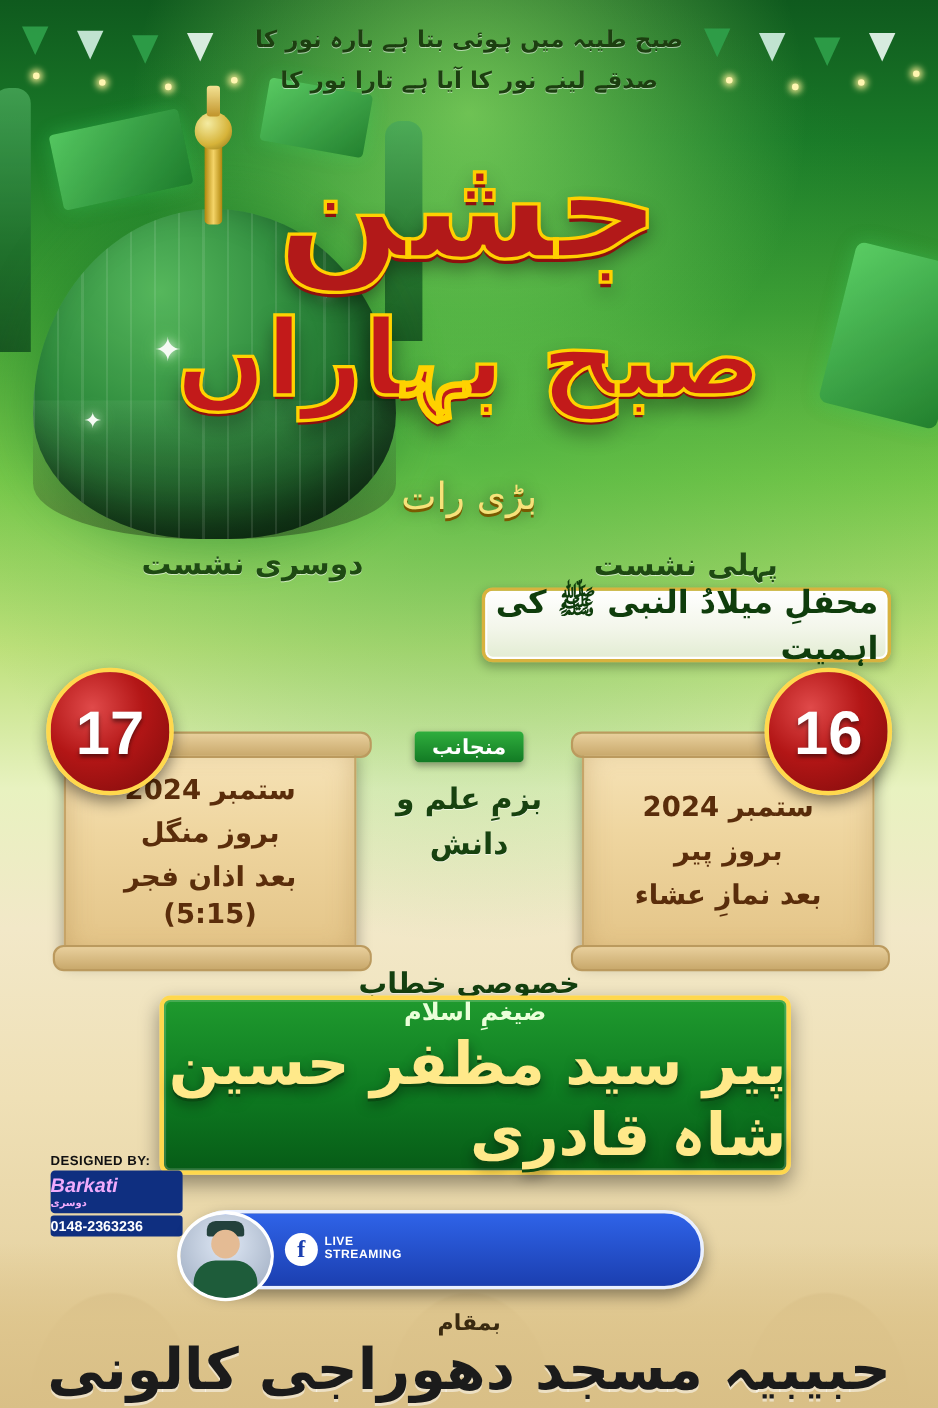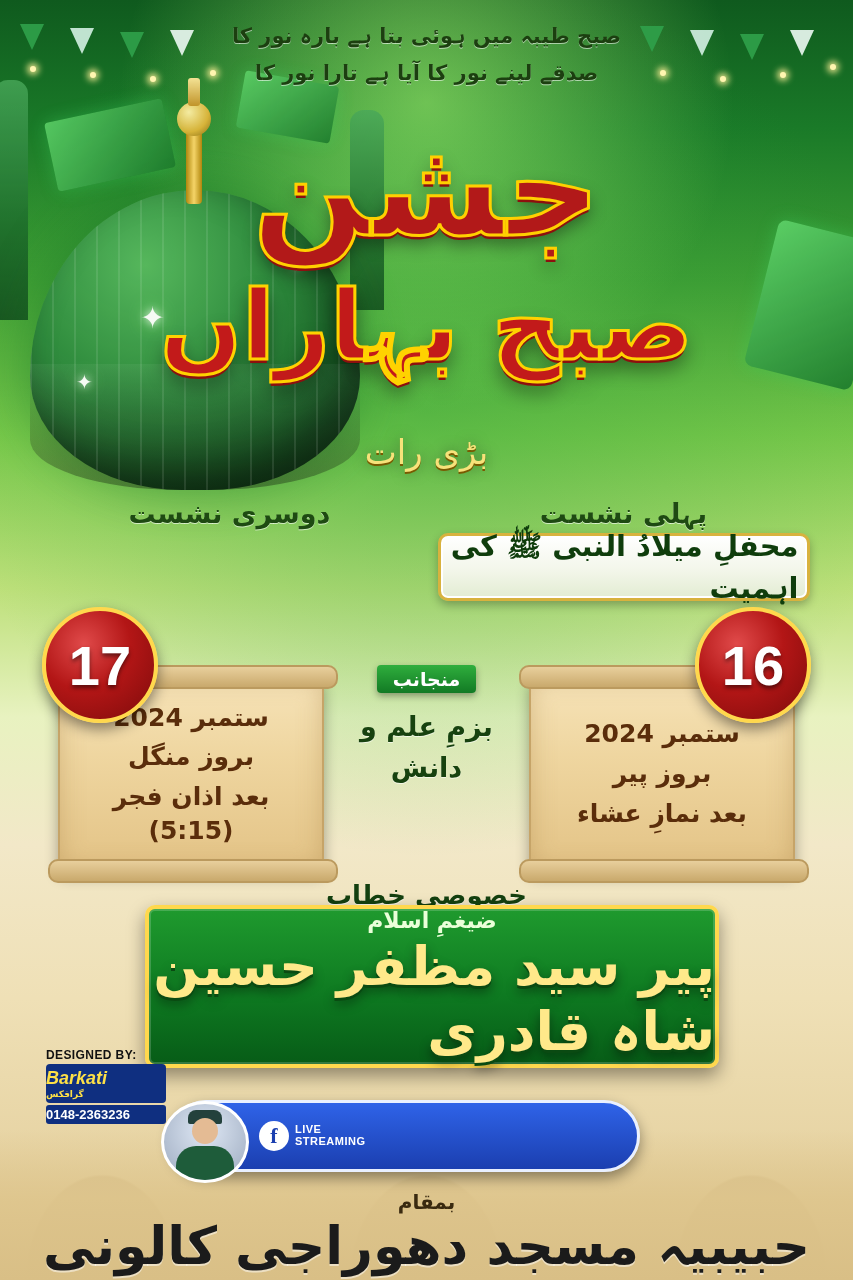--- a/index.html
+++ b/index.html
@@ -115,21 +115,21 @@
     position:absolute;top:905px;left:145px;width:566px;height:155px;border-radius:10px;
     background:linear-gradient(180deg,#1f9a2e 0%,#0e7a21 55%,#075c17 100%);
     border:4px solid #ffd84d;box-shadow:0 8px 18px rgba(0,0,0,.4), inset 0 0 0 2px rgba(255,255,255,.18);
     display:flex;flex-direction:column;align-items:center;justify-content:center;gap:2px;
   }
   .speaker-pre{font-size:22px;color:#eaffd9;font-weight:700;}
   .speaker-name{font-size:54px;color:#ffe98a;font-weight:700;text-shadow:0 3px 0 #0a4a12,0 6px 12px rgba(0,0,0,.45);line-height:1.2;}
   
   .designer{position:absolute;left:46px;top:1048px;width:120px;text-align:left;color:#111;}
   .designer .lbl{font-size:12px;font-weight:700;letter-spacing:.4px;}
-  .designer .brand{margin-top:2px;background:#0f2f80;border-radius:4px;padding:4px 0;color:#fde047;font-size:18px;font-weight:700;font-style:italic;}
+  .designer .brand{margin-top:2px;background:#0f2f80;border-radius:4px;padding:4px 0;color:#f0abfc;font-size:18px;font-weight:700;font-style:italic;}
   .designer .brand small{display:block;font-size:9px;font-style:normal;}
   .designer .phone{margin-top:2px;background:#0f2f80;color:#fff;border-radius:3px;font-size:13px;font-weight:700;padding:2px 0;}
   
   .livebar{
     position:absolute;left:170px;top:1100px;width:470px;height:72px;border-radius:36px;
     background:linear-gradient(180deg,#2f63e8 0%,#1b3fb0 100%);
     border:3px solid #e9f0ff;box-shadow:0 6px 14px rgba(0,0,0,.4);
     display:flex;align-items:center;padding-left:86px;box-sizing:border-box;
   }
   .avatar{position:absolute;left:-12px;top:-2px;width:82px;height:76px;border-radius:50%;overflow:hidden;border:3px solid #fff;
@@ -240,21 +240,21 @@
   <div class="khitab urdu">خصوصی خطاب</div>
   <div class="speaker">
     <div class="speaker-pre urdu">ضیغمِ اسلام</div>
     <div class="speaker-name urdu">پیر سید مظفر حسین شاہ قادری</div>
   </div>
 
   <div class="designer">
     <div class="lbl">DESIGNED BY:</div>
     <div class="brand">
       <span>Barkati</span>
-      <small class="urdu">گرافکس</small>
+      <small class="urdu">دوسری</small>
     </div>
     <div class="phone">0148-2363236</div>
   </div>
 
   <div class="livebar">
     <div class="avatar">
       <div class="body"></div>
         <div class="cap"></div>
         <div class="head"></div>
     </div>

